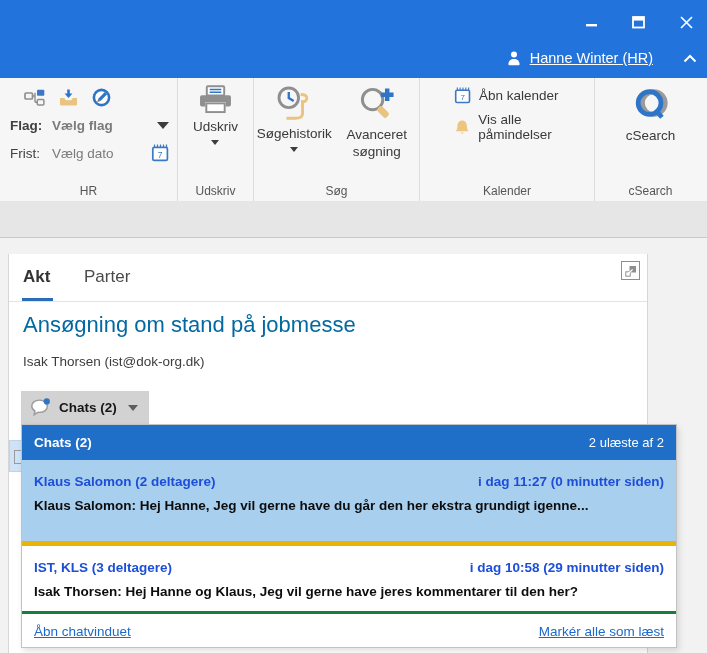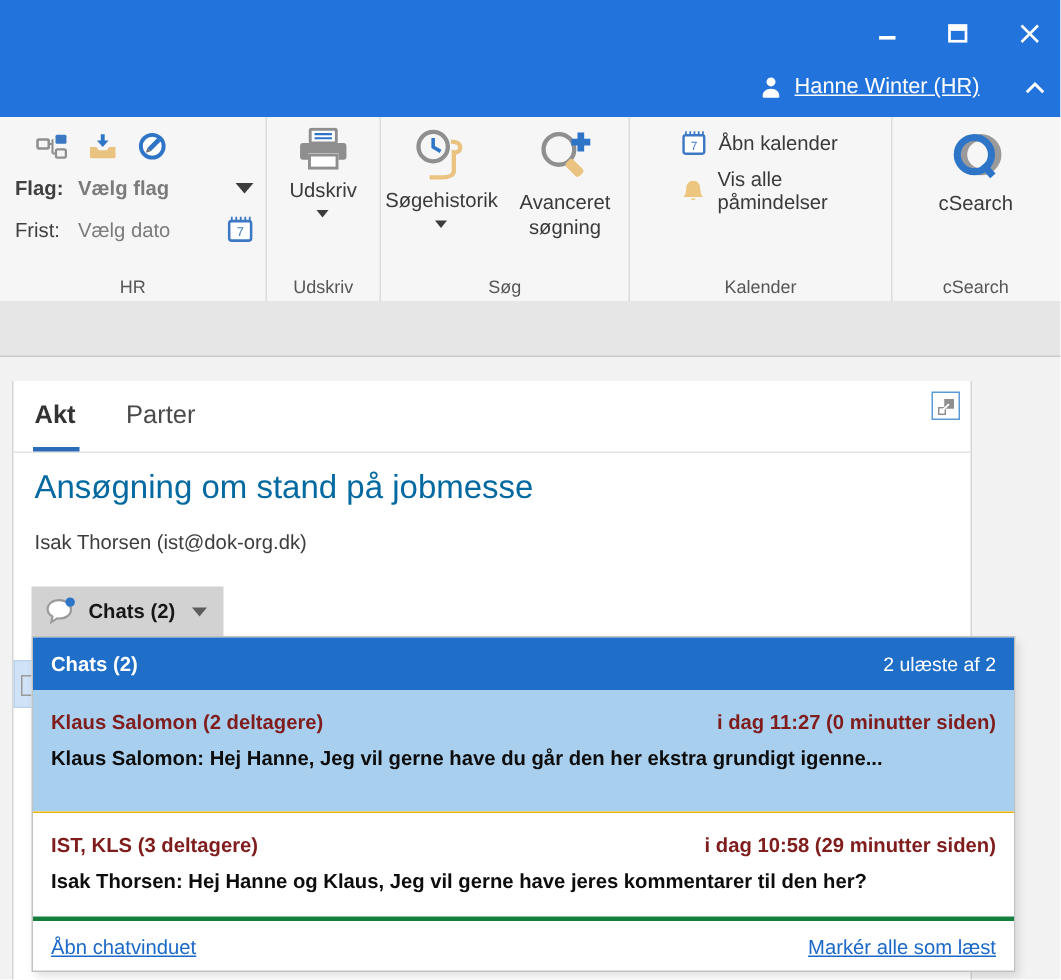--- a/index.html
+++ b/index.html
@@ -134,25 +134,25 @@
   }
   .chat-head{
     height:35px;background:#1f6ec8;display:flex;align-items:center;justify-content:space-between;
     padding:0 12px;color:#ffffff;
   }
   .chat-head .ch-title{font-size:13.5px;font-weight:bold;}
   .chat-head .ch-unread{font-size:13px;}
   .chat-item{
     padding:14px 12px 0 12px;box-sizing:border-box;
   }
-  .chat-item .line1{display:flex;justify-content:space-between;font-size:13.5px;font-weight:bold;color:#7f1d1d;}
+  .chat-item .line1{display:flex;justify-content:space-between;font-size:13.5px;font-weight:bold;color:#1d4ed8;}
   .chat-item .line2{margin-top:9px;font-size:13.5px;font-weight:bold;color:#0d0d0d;
     white-space:nowrap;overflow:hidden;}
   .item-unread{background:#a9cfee;height:81px;}
-  .item-read{background:#ffffff;height:70px;border-top:1px solid #eab308;}
+  .item-read{background:#ffffff;height:70px;border-top:5px solid #eab308;}
   .chat-foot{
     height:35px;border-top:3px solid #15803d;display:flex;align-items:center;
     justify-content:space-between;padding:0 12px;
   }
   .chat-link{font-size:13.5px;color:#1b69c8;text-decoration:underline;cursor:default;}
 </style>
 </head>
 <body>
 
 <div class="titlebar">

